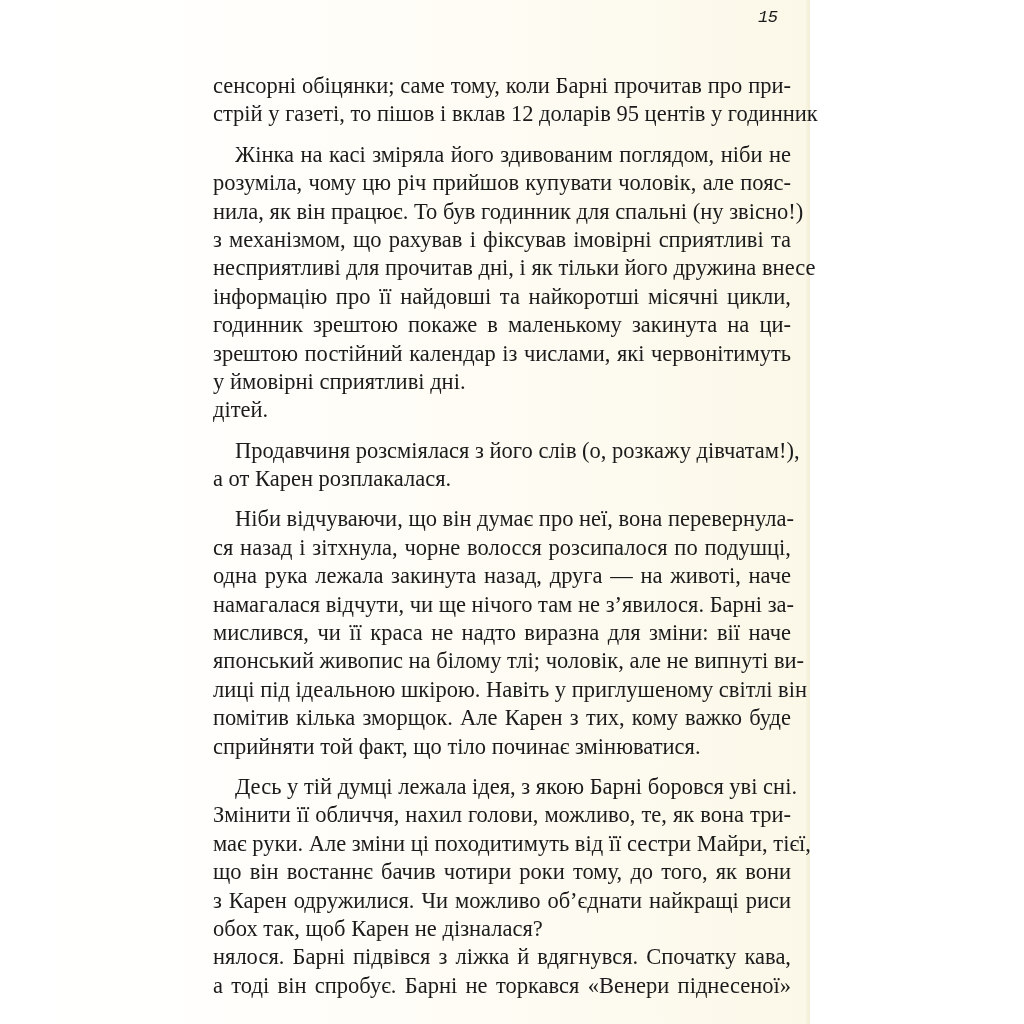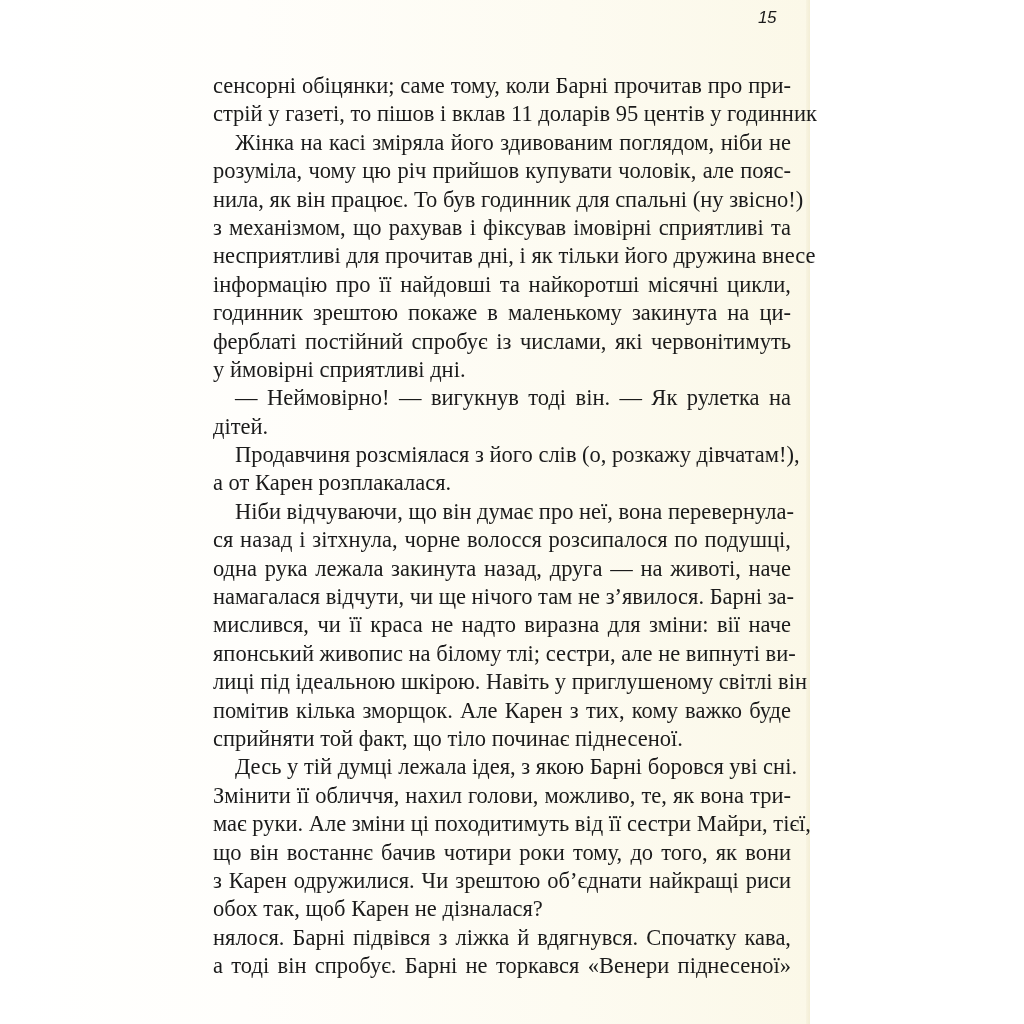--- a/index.html
+++ b/index.html
@@ -23,21 +23,21 @@
       left: 806px;
       top: 0;
       width: 4px;
       height: 1024px;
       background: linear-gradient(90deg, #f8f4e2, #f3eed6);
     }
     .page-number {
       position: absolute;
       left: 758px;
       top: 8px;
-      font-family: Liberation Sans, sans-serif;
+      font-family: Liberation Mono, monospace;
       font-size: 17px;
       font-style: italic;
       color: #1a1a1a;
       letter-spacing: -0.5px;
     }
     .text-body {
       position: absolute;
       left: 213px;
       top: 72px;
       width: 578px;
@@ -51,76 +51,76 @@
       white-space: nowrap;
       text-align: justify;
       text-align-last: justify;
       height: 28.4px;
     }
     .line.last {
       text-align-last: left;
     }
     .line.indent {
       padding-left: 22px;
+      margin-top: 12px;
     }
   </style>
 </head>
 <body>
 
 <div class="page">
   <div class="page-edge"></div>
   <div class="page-number">15</div>
 
   <div class="text-body">
 
     <div>
       <span class="line">сенсорні обіцянки; саме тому, коли Барні прочитав про при-</span>
-      <span class="line">стрій у газеті, то пішов і вклав 11 доларів 95 центів у годинник</span>
+      <span class="line">стрій у газеті, то пішов і вклав 12 доларів 95 центів у годинник</span>
     </div>
 
     <div>
       <span class="line indent">Жінка на касі зміряла його здивованим поглядом, ніби не</span>
       <span class="line">розуміла, чому цю річ прийшов купувати чоловік, але пояс-</span>
       <span class="line">нила, як він працює. То був годинник для спальні (ну звісно!)</span>
       <span class="line">з механізмом, що рахував і фіксував імовірні сприятливі та</span>
       <span class="line">несприятливі для прочитав дні, і як тільки його дружина внесе</span>
       <span class="line">інформацію про її найдовші та найкоротші місячні цикли,</span>
       <span class="line">годинник зрештою покаже в маленькому закинута на ци-</span>
-      <span class="line">ферблаті постійний спробує із числами, які червонітимуть</span>
+      <span class="line">зрештою постійний календар із числами, які червонітимуть</span>
       <span class="line last">у ймовірні сприятливі дні.</span>
     </div>
 
     <div>
-      <span class="line indent">— Неймовірно! — вигукнув тоді він. — Як рулетка на</span>
       <span class="line last">дітей.</span>
     </div>
 
     <div>
       <span class="line indent">Продавчиня розсміялася з його слів (о, розкажу дівчатам!),</span>
       <span class="line last">а от Карен розплакалася.</span>
     </div>
 
     <div>
       <span class="line indent">Ніби відчуваючи, що він думає про неї, вона перевернула-</span>
       <span class="line">ся назад і зітхнула, чорне волосся розсипалося по подушці,</span>
       <span class="line">одна рука лежала закинута назад, друга — на животі, наче</span>
       <span class="line">намагалася відчути, чи ще нічого там не з’явилося. Барні за-</span>
       <span class="line">мислився, чи її краса не надто виразна для зміни: вії наче</span>
-      <span class="line">японський живопис на білому тлі; сестри, але не випнуті ви-</span>
+      <span class="line">японський живопис на білому тлі; чоловік, але не випнуті ви-</span>
       <span class="line">лиці під ідеальною шкірою. Навіть у приглушеному світлі він</span>
       <span class="line">помітив кілька зморщок. Але Карен з тих, кому важко буде</span>
-      <span class="line last">сприйняти той факт, що тіло починає піднесеної.</span>
+      <span class="line last">сприйняти той факт, що тіло починає змінюватися.</span>
     </div>
 
     <div>
       <span class="line indent">Десь у тій думці лежала ідея, з якою Барні боровся уві сні.</span>
       <span class="line">Змінити її обличчя, нахил голови, можливо, те, як вона три-</span>
       <span class="line">має руки. Але зміни ці походитимуть від її сестри Майри, тієї,</span>
       <span class="line">що він востаннє бачив чотири роки тому, до того, як вони</span>
-      <span class="line">з Карен одружилися. Чи зрештою об’єднати найкращі риси</span>
+      <span class="line">з Карен одружилися. Чи можливо об’єднати найкращі риси</span>
       <span class="line last">обох так, щоб Карен не дізналася?</span>
     </div>
 
     <div>
       <span class="line">нялося. Барні підвівся з ліжка й вдягнувся. Спочатку кава,</span>
       <span class="line">а тоді він спробує. Барні не торкався «Венери піднесеної»</span>
     </div>
 
   </div>
 </div>

